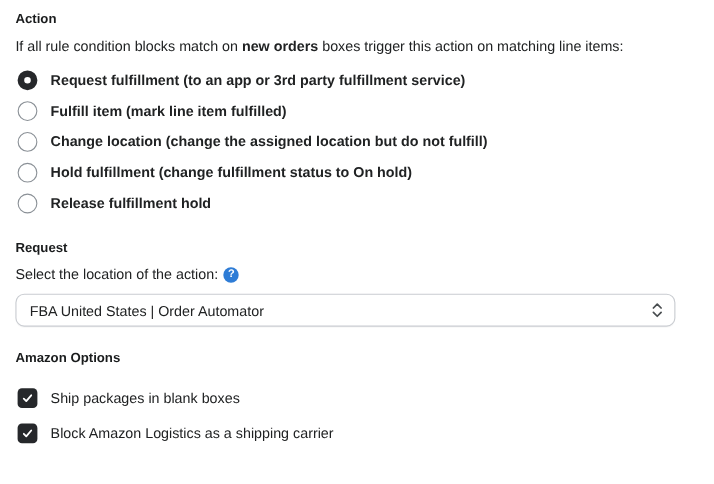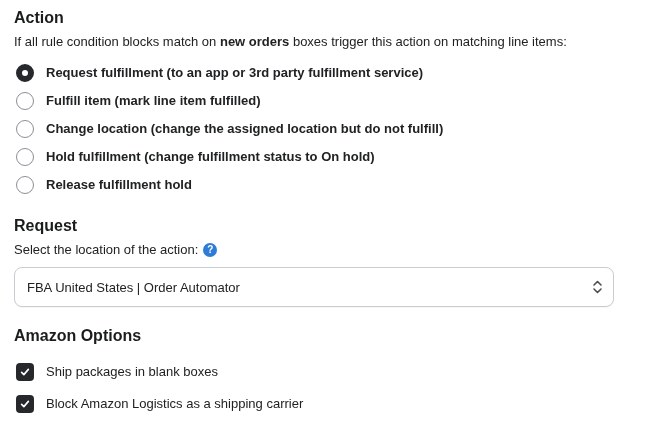--- a/index.html
+++ b/index.html
@@ -8,21 +8,21 @@
     width: 649px; height: 440px;
     background: #ffffff;
     font-family: "Liberation Sans", sans-serif;
     color: #202223;
     overflow: hidden;
   }
   .page { padding: 8px 0 0 14px; width: 614px; }
 
   .heading {
     margin: 0;
-    font-size: 16px;
+    font-size: 12px;
     line-height: 19px;
     font-weight: 600;
     color: #1a1c1d;
   }
   .desc {
     margin: 7px 0 0 0;
     font-size: 13px;
     line-height: 15px;
     color: #202223;
   }
@@ -59,21 +59,21 @@
     margin-left: 5px;
     border-radius: 50%;
     background: #2e7cd6;
     color: #ffffff;
     font-size: 10px; font-weight: bold;
     display: flex; align-items: center; justify-content: center;
     cursor: pointer;
   }
   .select-box {
     margin-top: 9px;
-    width: 600px; height: 40px;
+    width: 600px; height: 30px;
     border: 1px solid #c9ccd1;
     border-radius: 8px;
     background: #ffffff;
     display: flex; align-items: center; justify-content: space-between;
     padding: 0 10px 0 12px;
     font-size: 13px;
     color: #202223;
     cursor: pointer;
     box-shadow: 0 1px 0 rgba(0,0,0,0.03);
   }

